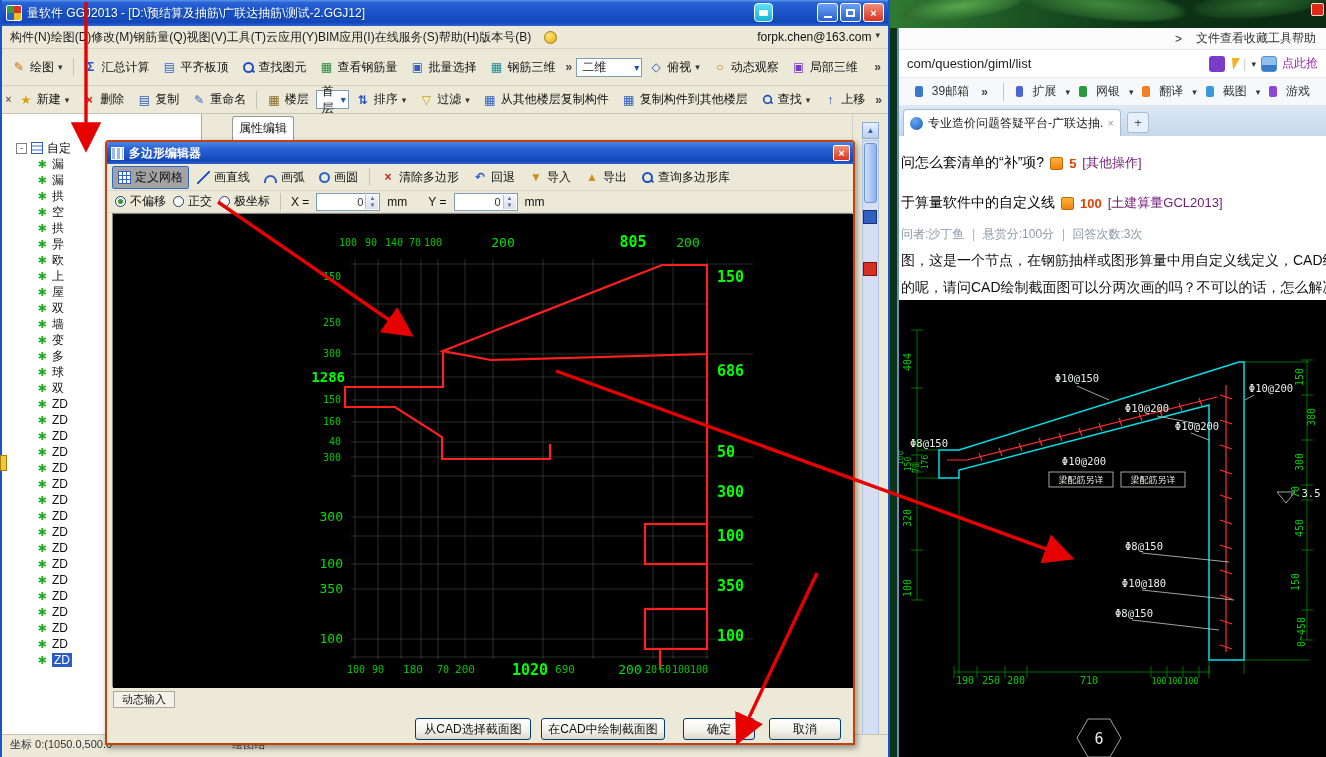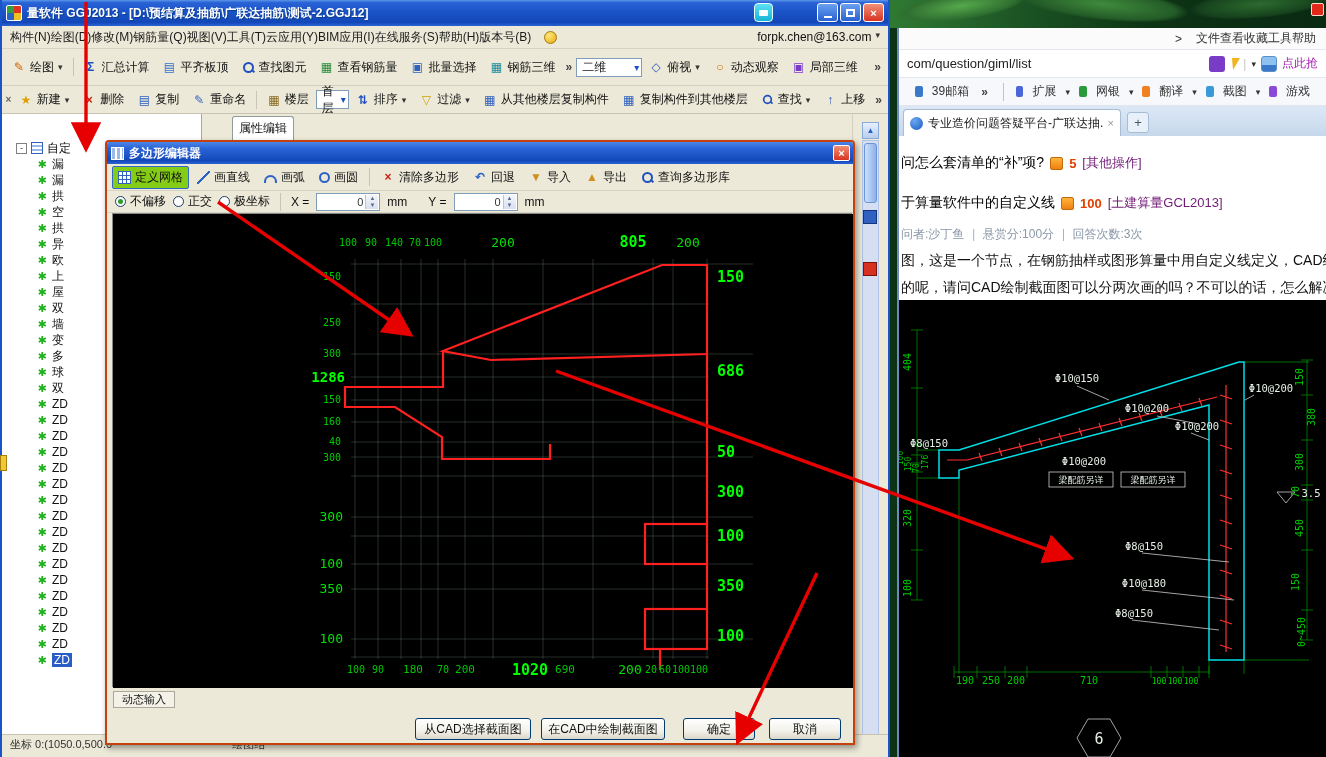--- a/index.html
+++ b/index.html
@@ -10,21 +10,21 @@
 .leaf{position:absolute;border-radius:50%}
 .leaf1{left:6px;top:-8px;width:130px;height:28px;background:radial-gradient(ellipse,#55a84c,#2f6f30 60%,transparent 72%);transform:rotate(-8deg)}
 .leaf2{left:128px;top:-12px;width:170px;height:32px;background:radial-gradient(ellipse,#3f8a3c,#245c28 60%,transparent 72%);transform:rotate(6deg)}
 .leaf3{left:300px;top:-10px;width:140px;height:28px;background:radial-gradient(ellipse,#2c6a2e,#17431d 60%,transparent 72%);transform:rotate(-5deg)}
 .redmini{position:absolute;left:1311px;top:3px;width:13px;height:13px;background:#e22818;border:1px solid #ffd9d0;border-radius:2px}
 .yellowtag{position:absolute;left:0;top:455px;width:7px;height:16px;background:#f0c830;border:1px solid #a87f10;z-index:7}
 
 .ggj{position:absolute;left:0;top:0;width:890px;height:757px;background:#ECE9D8;border-left:2px solid #1b54c8;border-right:2px solid #1b54c8}
 .tbar{position:absolute;left:0;top:0;right:0;height:26px;background:linear-gradient(180deg,#5a96e8 0%,#2a63d6 10%,#1b54c8 45%,#1347b8 86%,#2a63d6 100%);display:flex;align-items:center;padding:0 4px;color:#fff}
 .appico{width:16px;height:16px;margin-right:5px;border-radius:2px;background:conic-gradient(#e03020 0 25%,#f0c020 0 50%,#2a62c8 0 75%,#30a040 0);border:1px solid #fff}
-.ttext{font-weight:bold;font-size:12px;white-space:nowrap;overflow:hidden;text-shadow:1px 1px 1px #0a3a8c}
+.ttext{font-weight:normal;font-size:12px;white-space:nowrap;overflow:hidden;text-shadow:1px 1px 1px #0a3a8c}
 .cyicon{position:absolute;left:752px;top:3px;width:19px;height:19px;border-radius:4px;background:linear-gradient(180deg,#5ee0f2,#14b4d8);border:1px solid #e8ffff;display:flex;align-items:center;justify-content:center}
 .cyicon i{display:block;width:9px;height:6px;background:#fff;border-radius:1px}
 .winbtns{position:absolute;right:4px;top:3px;display:flex;gap:2px}
 .winbtn{width:21px;height:19px;border-radius:3px;border:1px solid #fff;background:linear-gradient(180deg,#6aa0f0,#2a62d0);display:flex;align-items:center;justify-content:center;color:#fff;font-size:11px;font-weight:bold}
 .winbtn.close{background:linear-gradient(180deg,#f09078,#d83420)}
 .minbar{width:8px;height:2px;background:#fff;margin-top:8px}
 .maxbox{width:9px;height:8px;border:2px solid #fff}
 
 .mbar{position:absolute;left:0;top:26px;right:0;height:23px;background:#ECE9D8;border-bottom:1px solid #d8d4c4;display:flex;align-items:center;gap:13px;padding:0 8px;font-size:12px;color:#1a1a1a}
 .smiley{width:13px;height:13px;border-radius:50%;background:radial-gradient(circle at 35% 30%,#ffe878,#e8a810);border:1px solid #a87808}
@@ -67,21 +67,21 @@
 .rsq2{position:absolute;left:10px;top:148px;width:14px;height:14px;background:#d83020;border:1px solid #7a130c}
 
 .stat{position:absolute;left:0;bottom:0;right:0;height:23px;background:#ECE9D8;border-top:1px solid #c8c4b4;overflow:hidden;font-size:11px;color:#333;display:flex;gap:120px;padding:2px 8px;line-height:14px}
 
 .dlg{position:absolute;left:103px;top:140px;width:750px;height:605px;background:#ECE9D8;border:2px solid #c2410c;border-radius:4px 4px 0 0;box-shadow:2px 3px 6px rgba(0,0,0,.4);z-index:5}
 .dtitle{position:absolute;left:0;top:0;right:0;height:22px;background:linear-gradient(180deg,#4a86e8 0%,#2a63d6 30%,#1347b8 85%,#2a63d6 100%);border-radius:2px 2px 0 0;display:flex;align-items:center;padding:0 4px;color:#fff;font-weight:bold;font-size:12px;gap:5px}
 .dico{width:13px;height:13px;border:1px solid #fff;background:repeating-linear-gradient(90deg,#9ab8e8 0 3px,#fff 3px 5px)}
 .dclose{position:absolute;right:3px;top:3px;width:17px;height:16px;border-radius:2px;border:1px solid #fff;background:linear-gradient(180deg,#f09078,#d83420);color:#fff;font-size:11px;font-weight:bold;display:flex;align-items:center;justify-content:center}
 .dtb{position:absolute;left:0;top:22px;right:0;height:27px;display:flex;align-items:center;gap:2px;padding:0 5px;border-bottom:1px solid #d8d4c4;font-size:12px;color:#111}
 .dtbtn{display:flex;align-items:center;gap:4px;padding:2px 5px;border:1px solid transparent;border-radius:2px;white-space:nowrap}
-.dtbtn.active{border:1px solid #316ac5;background:#84cc16}
+.dtbtn.active{border:1px solid #316ac5;background:#a3a3a3}
 .grid-ic{width:13px;height:13px;border:1px solid #3060c0;background:repeating-linear-gradient(0deg,transparent 0 3px,#3060c0 3px 4px),repeating-linear-gradient(90deg,transparent 0 3px,#3060c0 3px 4px),#fff}
 .line-ic{width:13px;height:13px;background:linear-gradient(135deg,transparent 44%,#2a62c8 44% 56%,transparent 56%)}
 .arc-ic{width:13px;height:8px;border:2px solid #2a62c8;border-bottom:none;border-radius:13px 13px 0 0;margin-top:4px}
 .circ-ic{width:11px;height:11px;border:2px solid #2a62c8;border-radius:50%}
 .dopt{position:absolute;left:0;top:49px;right:0;height:22px;display:flex;align-items:center;gap:7px;padding:0 8px;font-size:12px;color:#111;border-bottom:1px solid #d8d4c4}
 .rad{width:11px;height:11px;border:1px solid #1a3a6b;border-radius:50%;background:#fff;display:inline-block;position:relative;flex:none}
 .rad.on::after{content:"";position:absolute;inset:2px;background:#2c9a2c;border-radius:50%}
 .roption{display:flex;align-items:center;gap:4px}
 .spin{position:relative;width:64px;height:18px;background:#fff;border:1px solid #7f9db9;font-size:11px;color:#333;display:flex;align-items:center;justify-content:flex-end;padding-right:16px}
 .sarr{position:absolute;right:1px;top:1px;width:13px;height:14px;display:flex;flex-direction:column;align-items:center;justify-content:center;font-size:6px;color:#5a6a8a;background:linear-gradient(180deg,#f4f6fb,#d8e0f0);border-left:1px solid #b8c4d8;line-height:7px}

